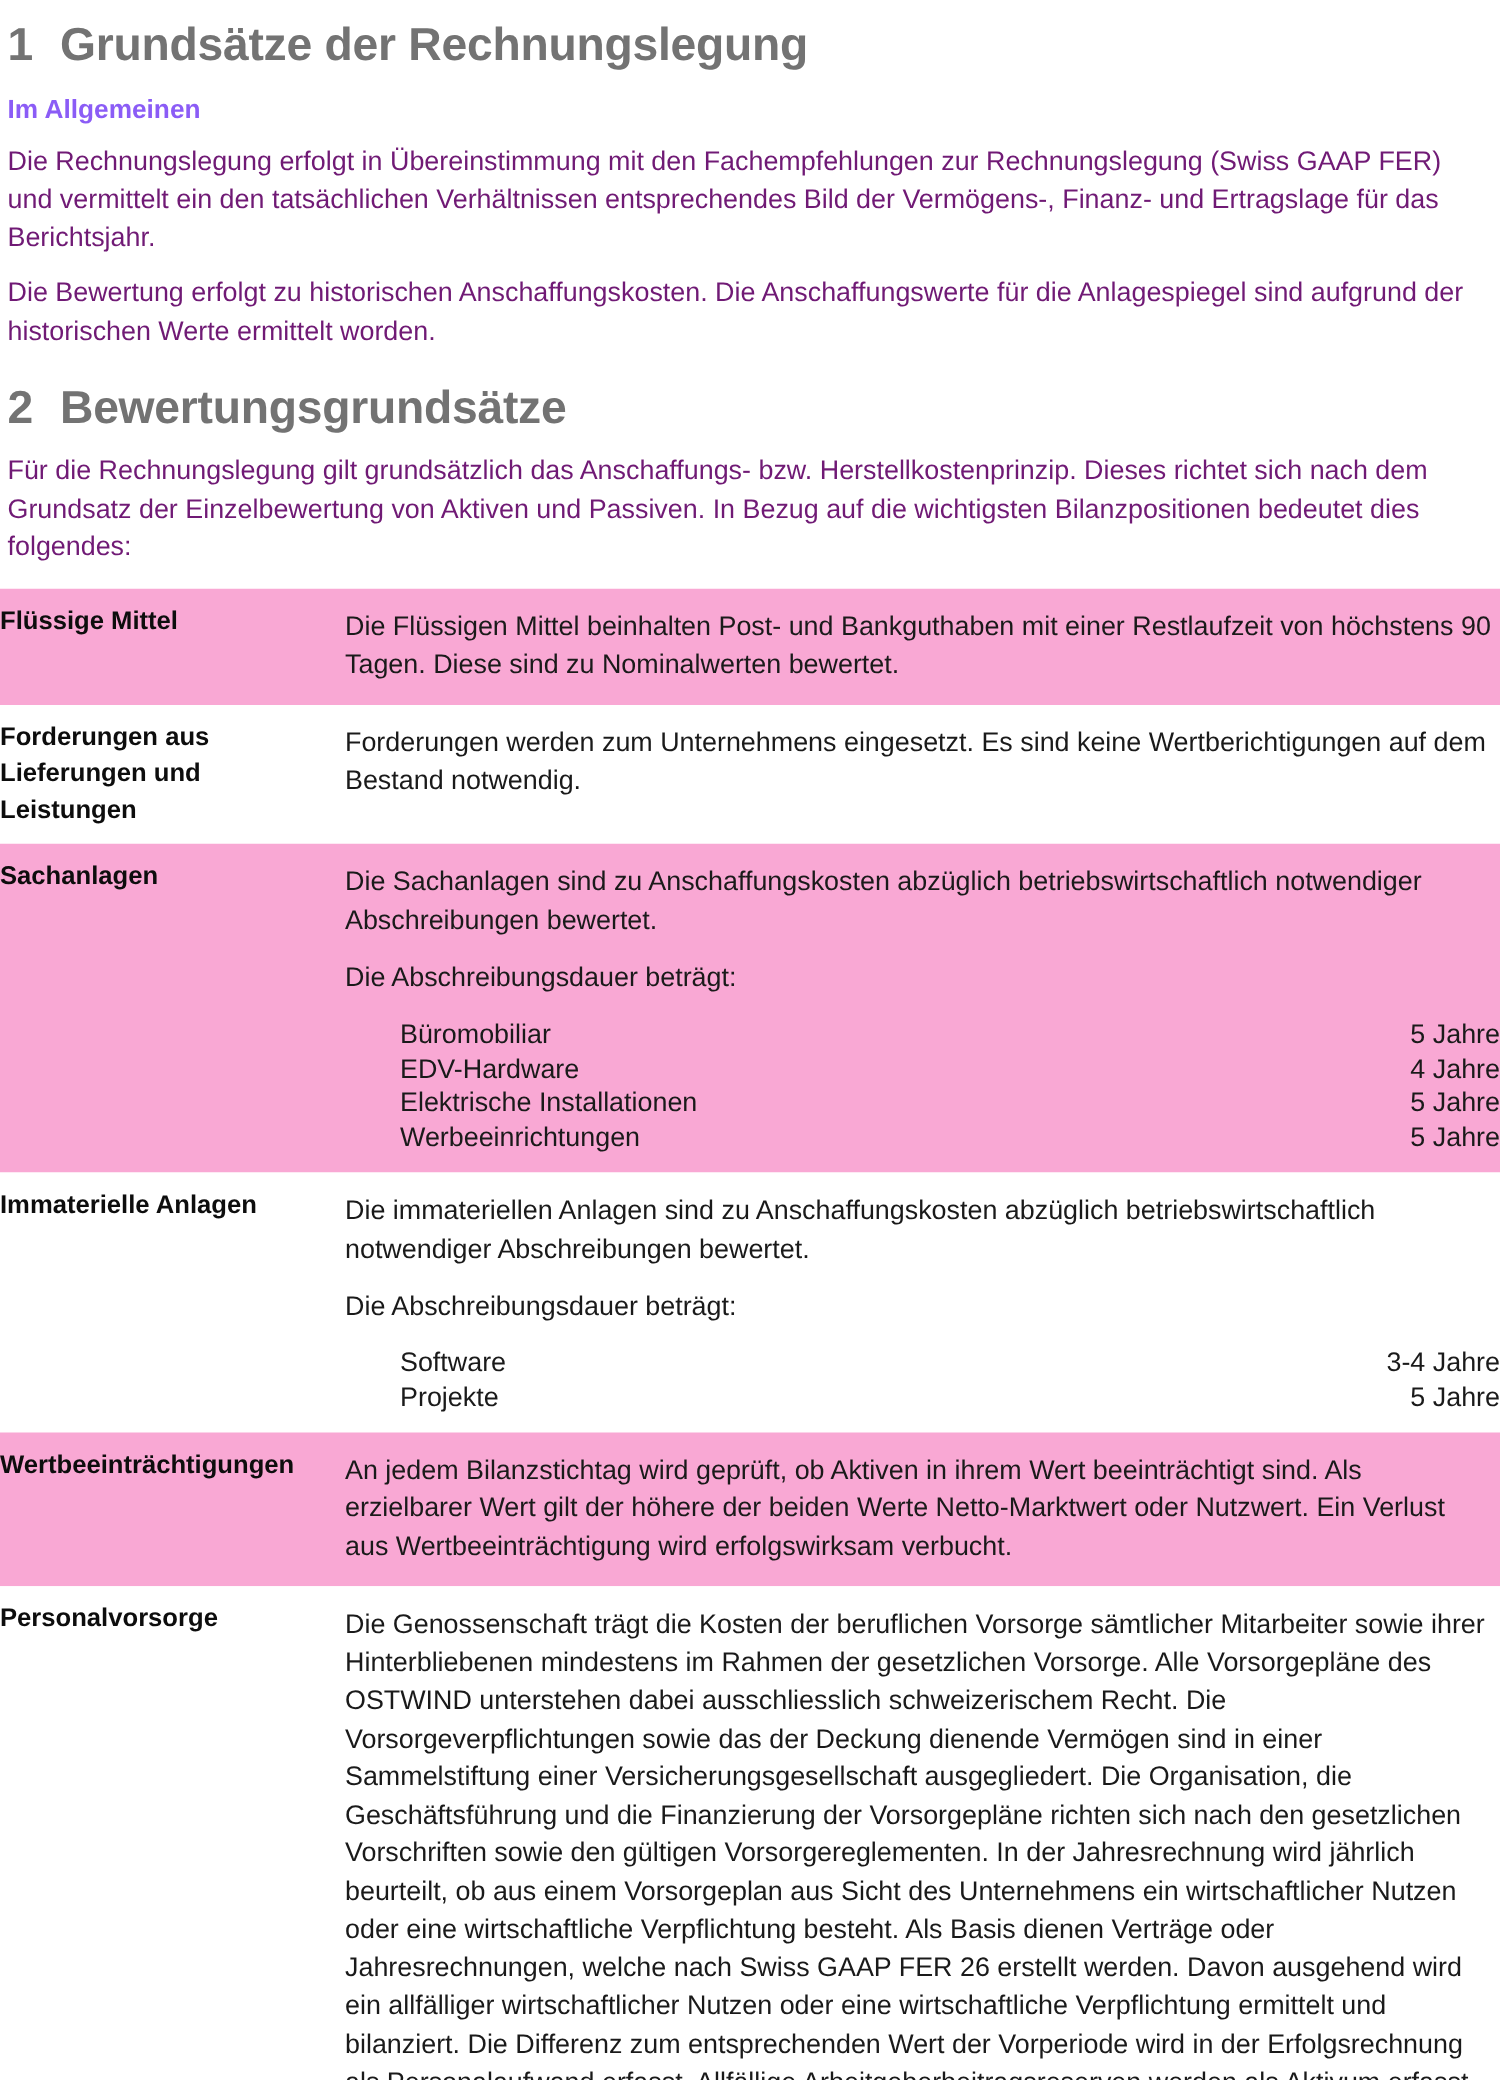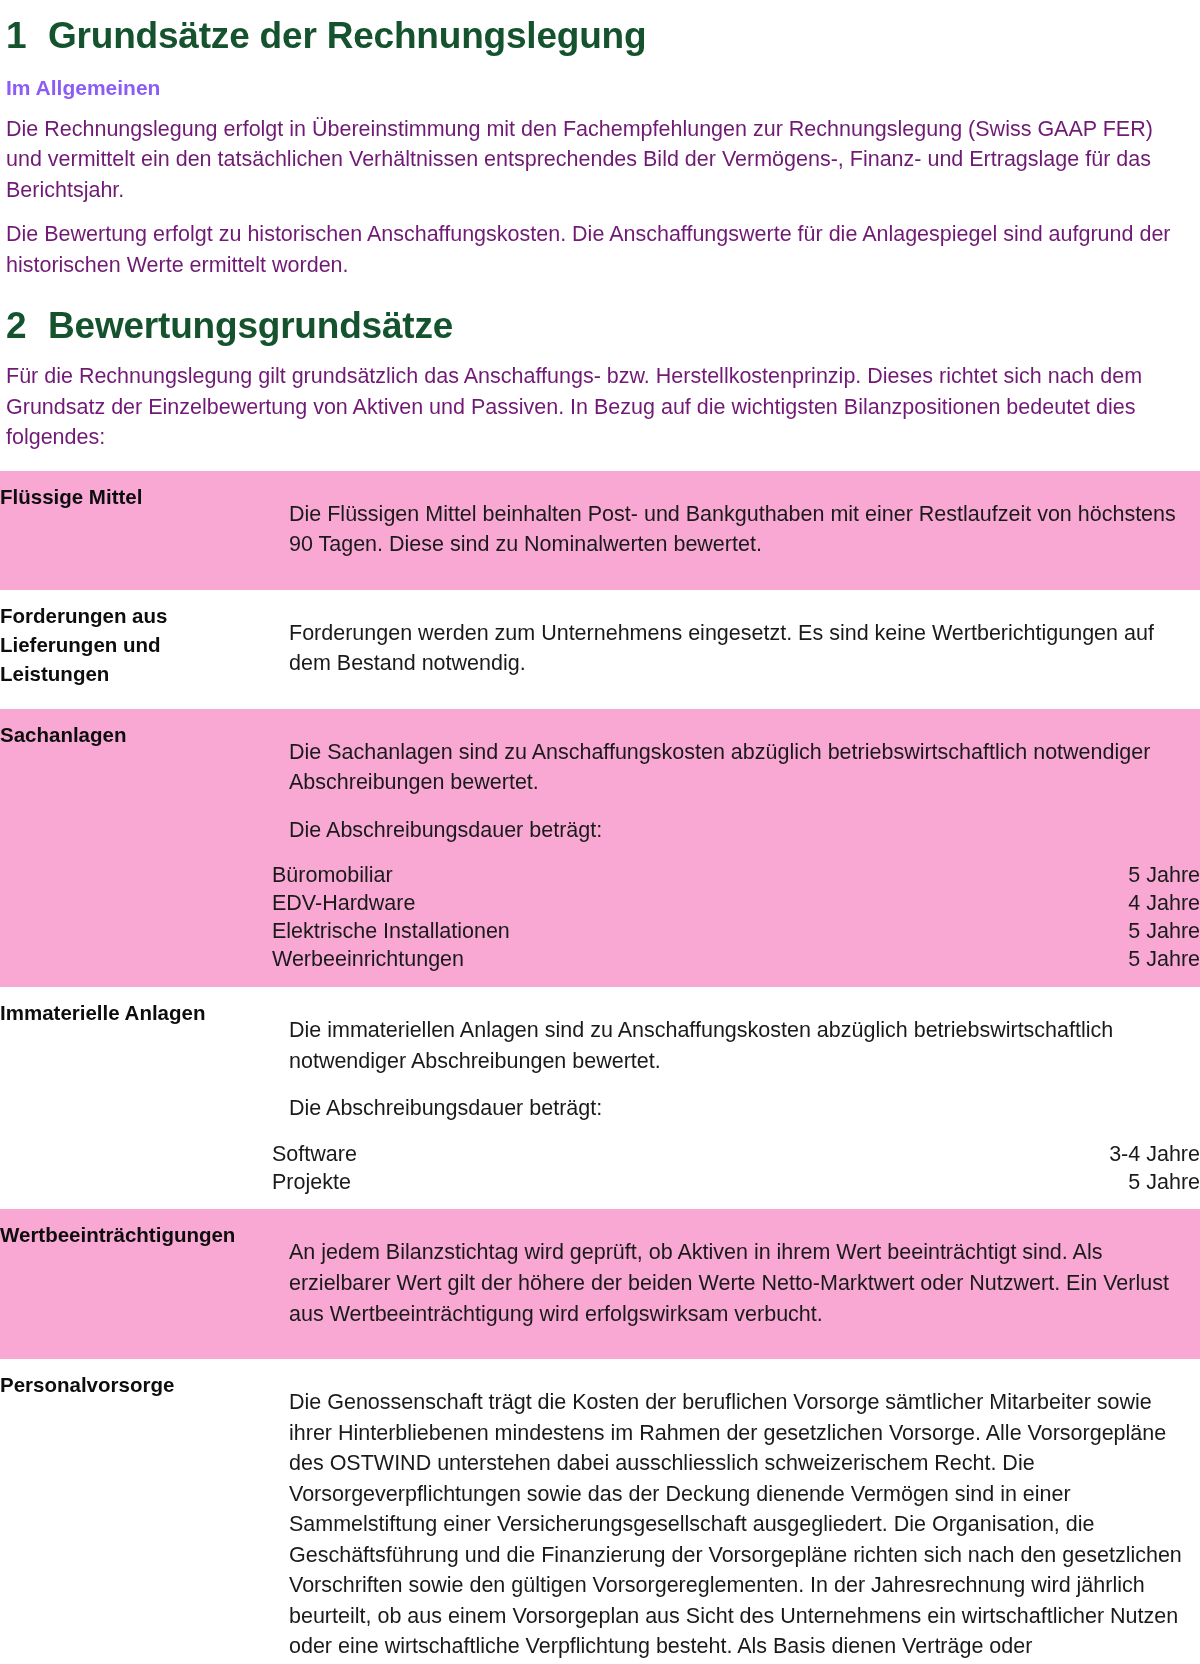--- a/index.html
+++ b/index.html
@@ -20,21 +20,21 @@
     box-sizing: border-box;
   }
 
   h1.section-title {
     font-size: 37px;
     font-weight: bold;
     margin: 16px 0 0 0;
     padding-left: 6px;
     letter-spacing: -0.2px;
     line-height: 1.1;
-    color: #14532d;
+    color: #737373;
   }
   h1.section-title .num {
     display: inline-block;
     min-width: 42px;
   }
   h2.sub-title {
     font-size: 21px;
     font-weight: bold;
     margin: 18px 0 0 0;
     padding-left: 6px;
@@ -77,31 +77,32 @@
     padding-right: 10px;
     font-size: 21.5px;
     line-height: 1.42;
     color: #1a1a1a;
     box-sizing: border-box;
   }
   tr.shaded td { background: #f9a8d4; }
   tr.plain td { background: #ffffff; }
 
   .content-cell p {
-    margin: 17px;
+    margin: 4px;
   }
   .content-cell p + p {
     margin-top: 16px;
   }
   .dur-list {
     margin-top: 16px;
   }
   .dur-row {
     display: flex;
     line-height: 1.30;
+    margin-left: 48px;
   }
   .dur-name {
     width: 270px;
     flex: 0 0 270px;
   }
   .dur-val {
     flex: 1 1 auto;
     text-align: right;
   }
 </style>

